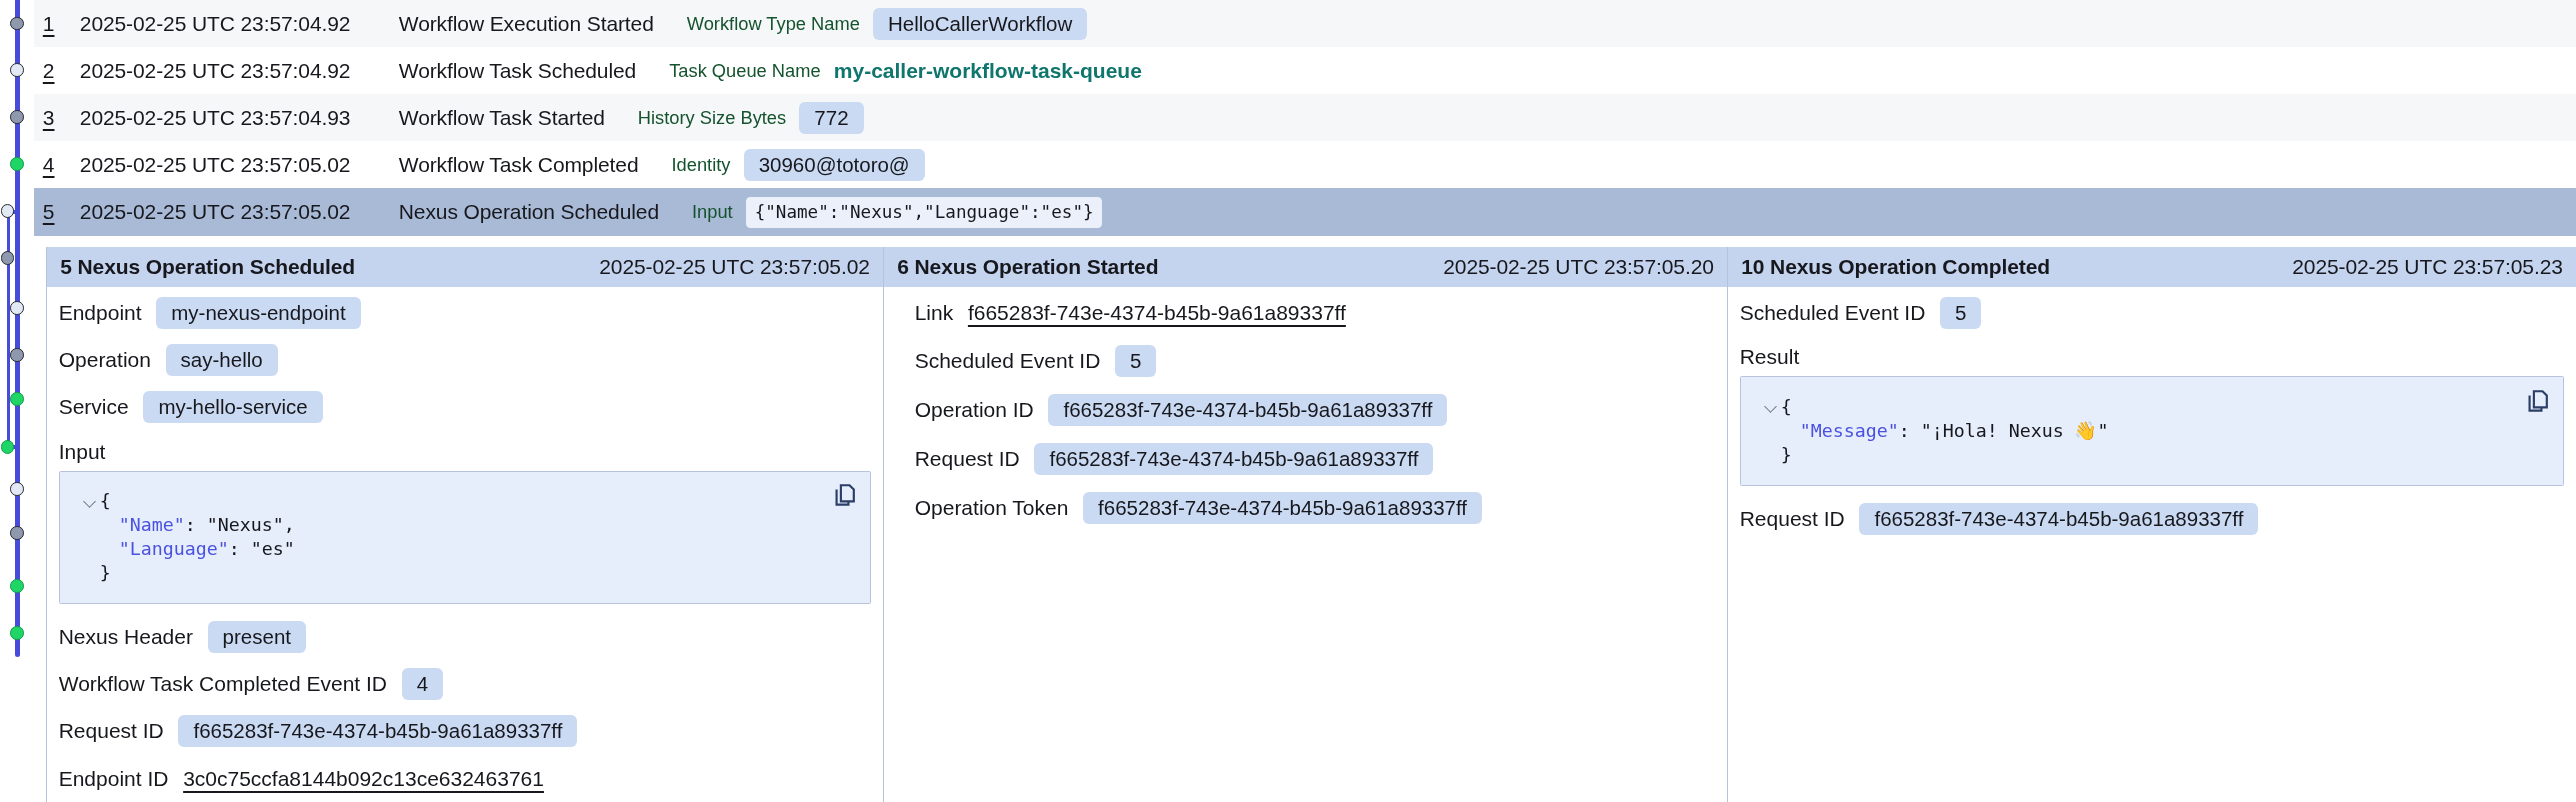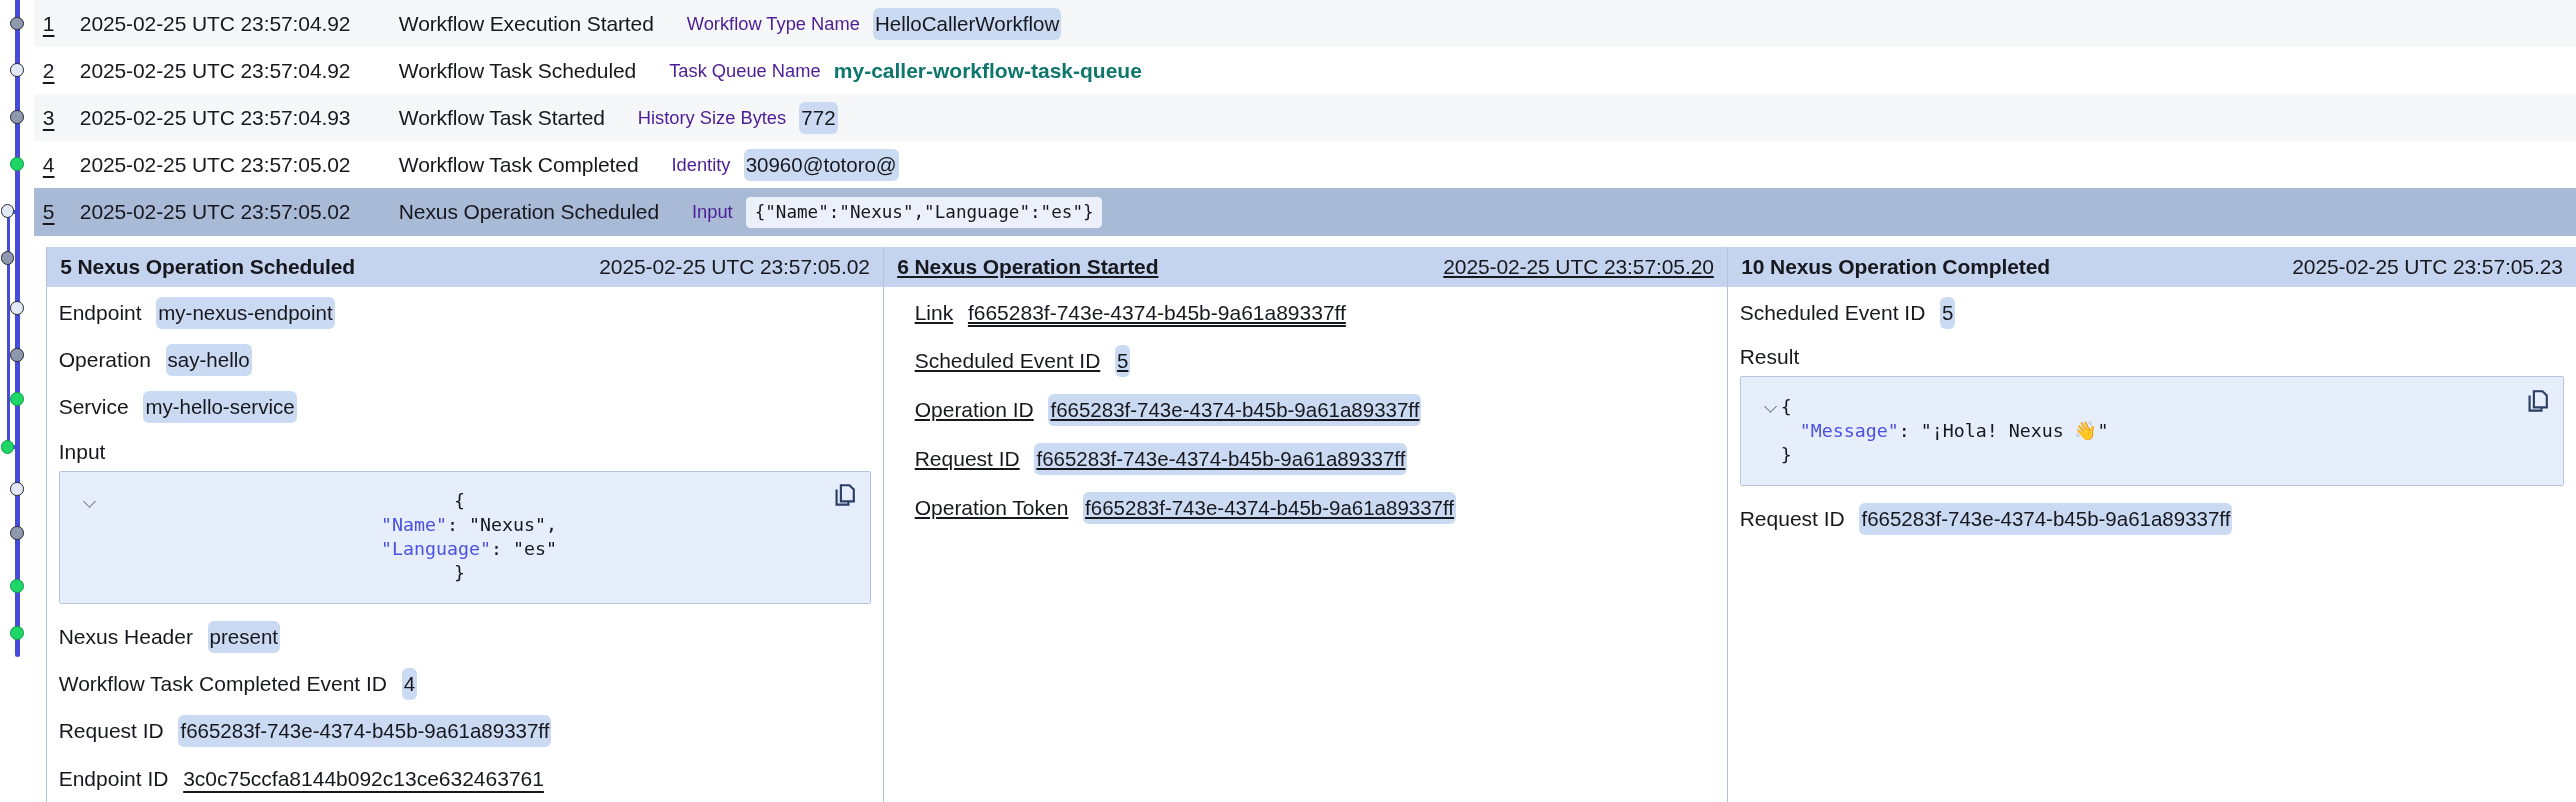--- a/index.html
+++ b/index.html
@@ -20,31 +20,31 @@
   .tl-dot.light{background:#e2e9f5;}
   .tl-dot.green{background:#1fd566;border-color:#0f9e4a;}
   
   .rows{position:absolute;left:34px;top:0;right:0;}
   .event-row{height:47px;display:flex;align-items:center;font-size:21px;}
   .event-row.stripe{background:#f6f7f9;}
   .event-row.selected{background:#a9bad7;height:48px;}
   .ev-num{width:37px;padding-left:8.8px;font-weight:500;text-decoration:underline;text-underline-offset:3.7px;flex:none;}
   .ev-time{width:319px;flex:none;letter-spacing:-0.1px;}
   .ev-name{font-weight:400;letter-spacing:-0.1px;white-space:nowrap;text-align:right;}
-  .ev-attr-label{margin-left:33px;font-size:18.3px;color:#4c1d95;white-space:nowrap;}
+  .ev-attr-label{margin-left:33px;font-size:18.3px;color:#14532d;white-space:nowrap;}
   .ev-attr-value{margin-left:13.2px;white-space:nowrap;}
-  .chip{background:#cbdaf3;border-radius:5.9px;padding:0 2px;height:32px;display:inline-flex;align-items:center;font-size:20.5px;white-space:nowrap;}
+  .chip{background:#cbdaf3;border-radius:5.9px;padding:0 15px;height:32px;display:inline-flex;align-items:center;font-size:20.5px;white-space:nowrap;}
   .code-chip{background:#ebf0fb;border-radius:4.4px;padding:0 8.8px;height:31px;display:inline-flex;align-items:center;
     font-family:"DejaVu Sans Mono",monospace;font-size:17.6px;}
   .row-link{color:#0f766e;font-weight:600;text-underline-offset:4.4px;text-decoration-thickness:1.5px;white-space:nowrap;}
   
   .panels{position:absolute;left:46px;top:247px;right:0;bottom:0;display:flex;}
   .panel{border-left:1.5px solid #b5c2db;box-sizing:border-box;flex:none;}
-  .panel-1{width:837px;text-align:center;}
-  .panel-2{width:844px;text-decoration:underline;}
+  .panel-1{width:837px;}
+  .panel-2{width:844px;}
   .panel-3{flex:1;}
   .panel-header{height:40px;background:#c4d3ee;display:flex;align-items:center;justify-content:space-between;padding:0 13.2px;}
   .panel-title{font-size:21px;font-weight:600;letter-spacing:-0.1px;}
   .panel-time{font-size:21px;font-weight:500;letter-spacing:-0.1px;}
   .panel-body{padding:8.8px 11.7px 0 11.7px;}
   .field{min-height:34px;margin-bottom:13.2px;display:flex;align-items:center;}
   .panel-2 .field{margin-bottom:14.7px;margin-left:19px;}
   .field-label{font-size:21px;margin-right:14.7px;white-space:nowrap;}
   .field.label-only{min-height:29px;margin-bottom:4.4px;}
   .panel-link{color:#17181d;font-size:21px;font-weight:500;text-decoration:underline;text-underline-offset:5.1px;text-decoration-thickness:1.5px;white-space:nowrap;}

